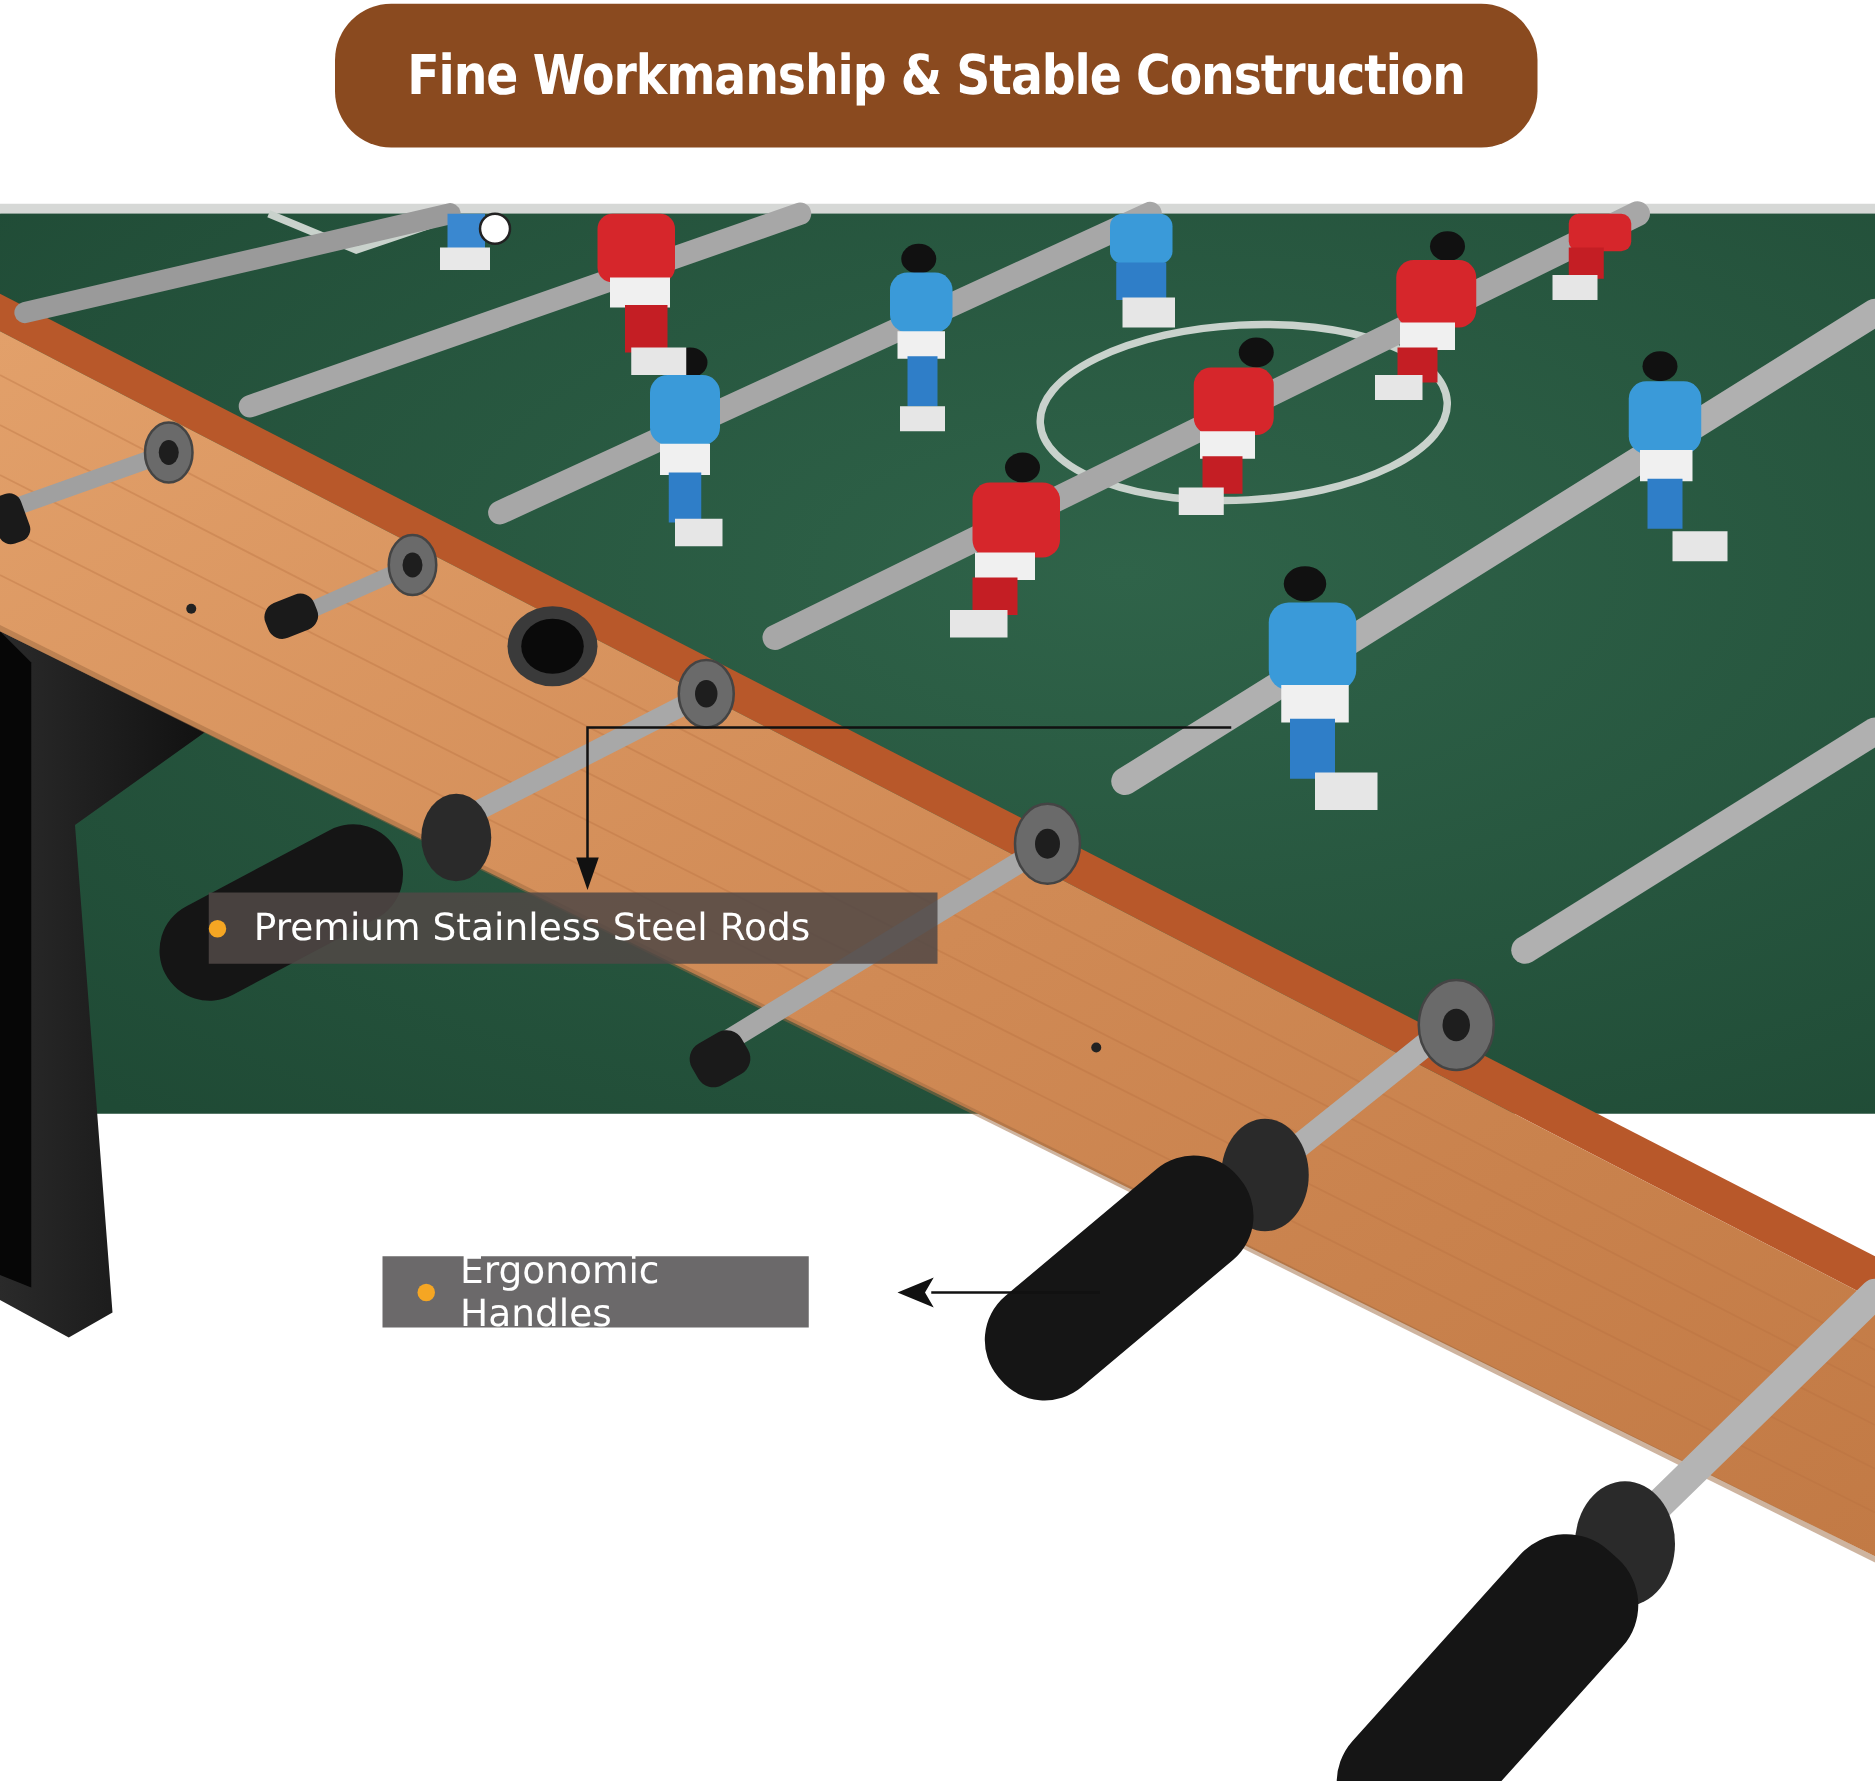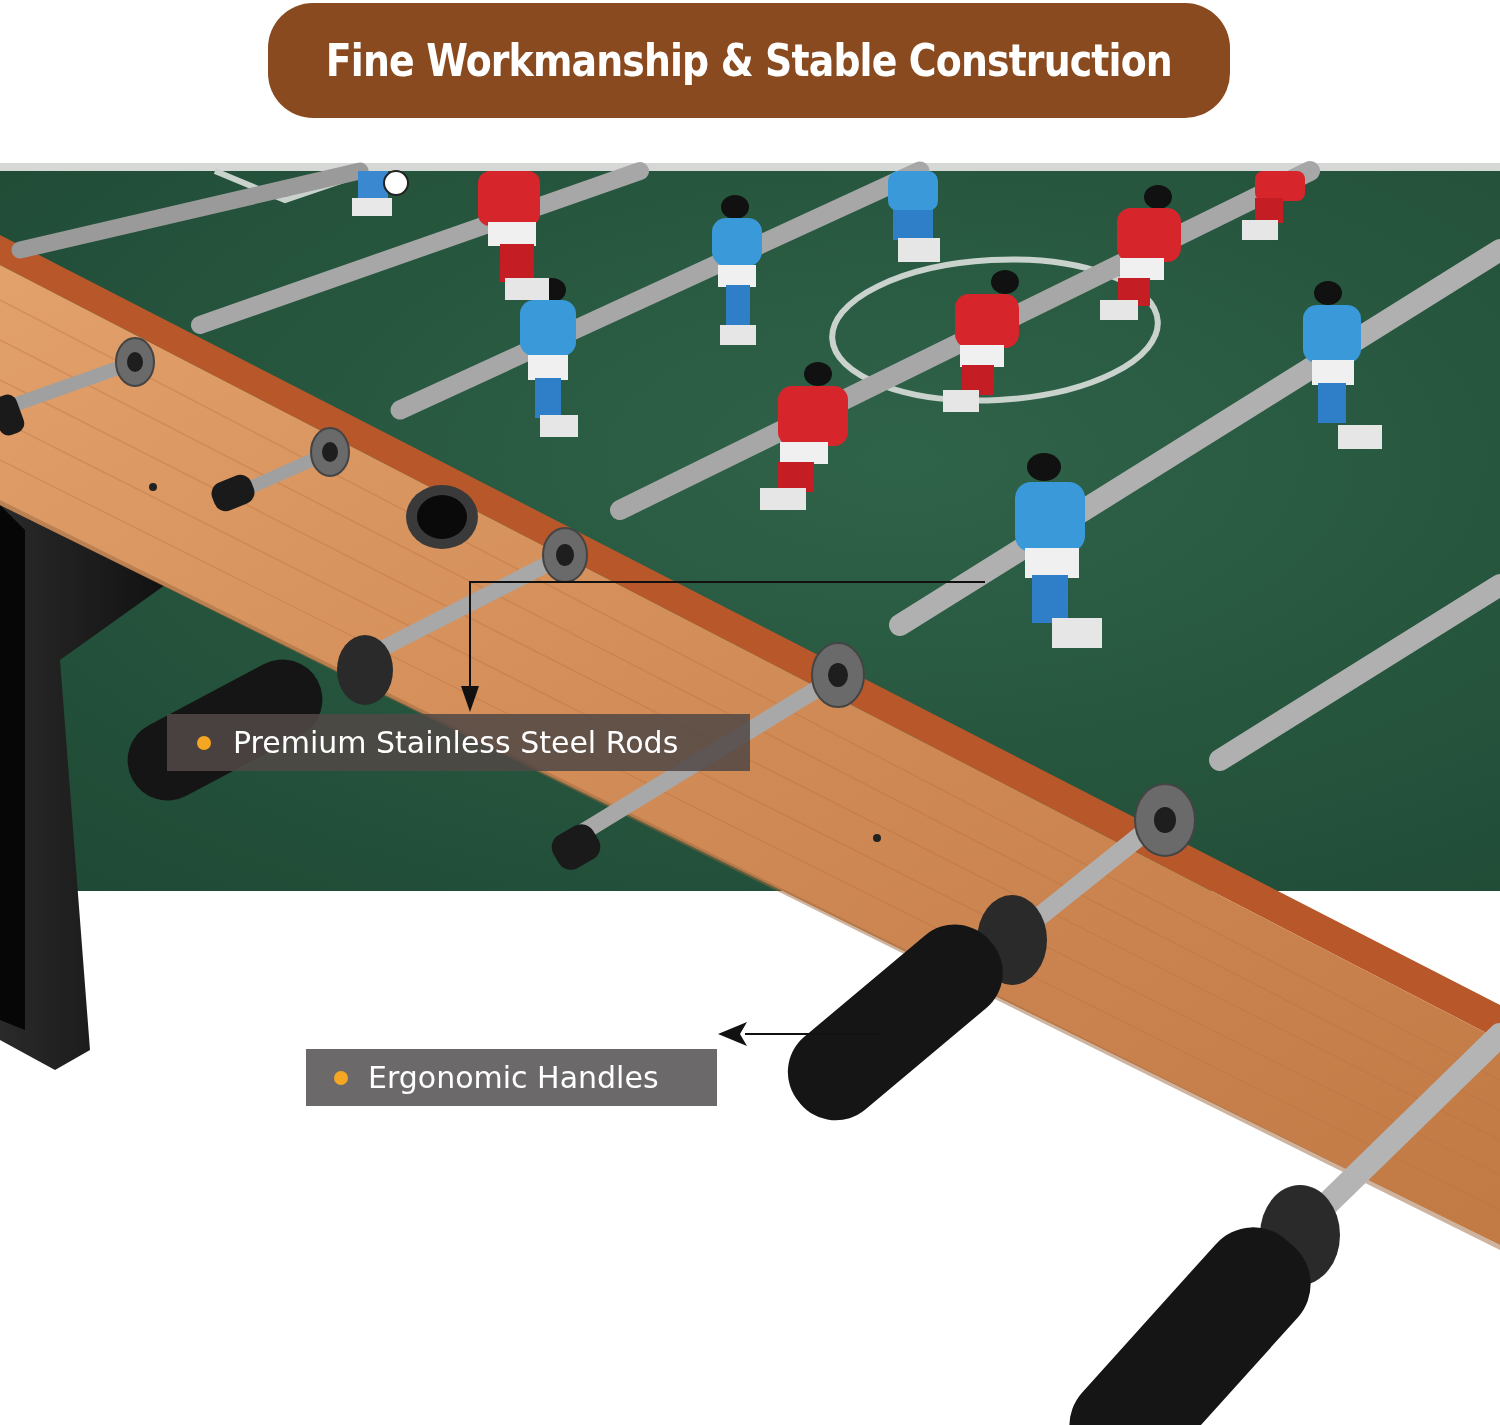--- a/index.html
+++ b/index.html
@@ -20,27 +20,27 @@
     position: absolute; display: flex; align-items: center;
     color: #ffffff; font-family: "DejaVu Sans", "Liberation Sans", sans-serif;
     box-sizing: border-box;
   }
   .callout .dot {
     width: 14px; height: 14px; border-radius: 50%; display: inline-block; flex: 0 0 auto;
   }
   .callout-rods {
     left: 167px; top: 714px; width: 583px; height: 57px;
     background: rgba(80, 72, 70, 0.86);
-    padding-left: 30px; font-size: 30px;
+    font-size: 30px;
   }
   .callout-rods .dot { margin-right: 22px; }
   .callout-handles {
-    left: 306px; top: 1005px; width: 411px; height: 57px;
+    left: 306px; top: 1005px; width: 341px; height: 57px;
     background: #6b696a;
-    padding-left: 28px; font-size: 30px; margin-top: 44px;
+    padding-left: 28px; font-size: 30px;
   }
   .callout-handles .dot { margin-right: 20px; }
 </style>
 </head>
 <body>
 
 <svg class="scene" viewBox="0 0 1500 1425" xmlns="http://www.w3.org/2000/svg">
   <defs>
     <linearGradient id="rodGrad" x1="0" y1="0" x2="0" y2="1">
       <stop offset="0" stop-color="#e8e8e8"></stop>

